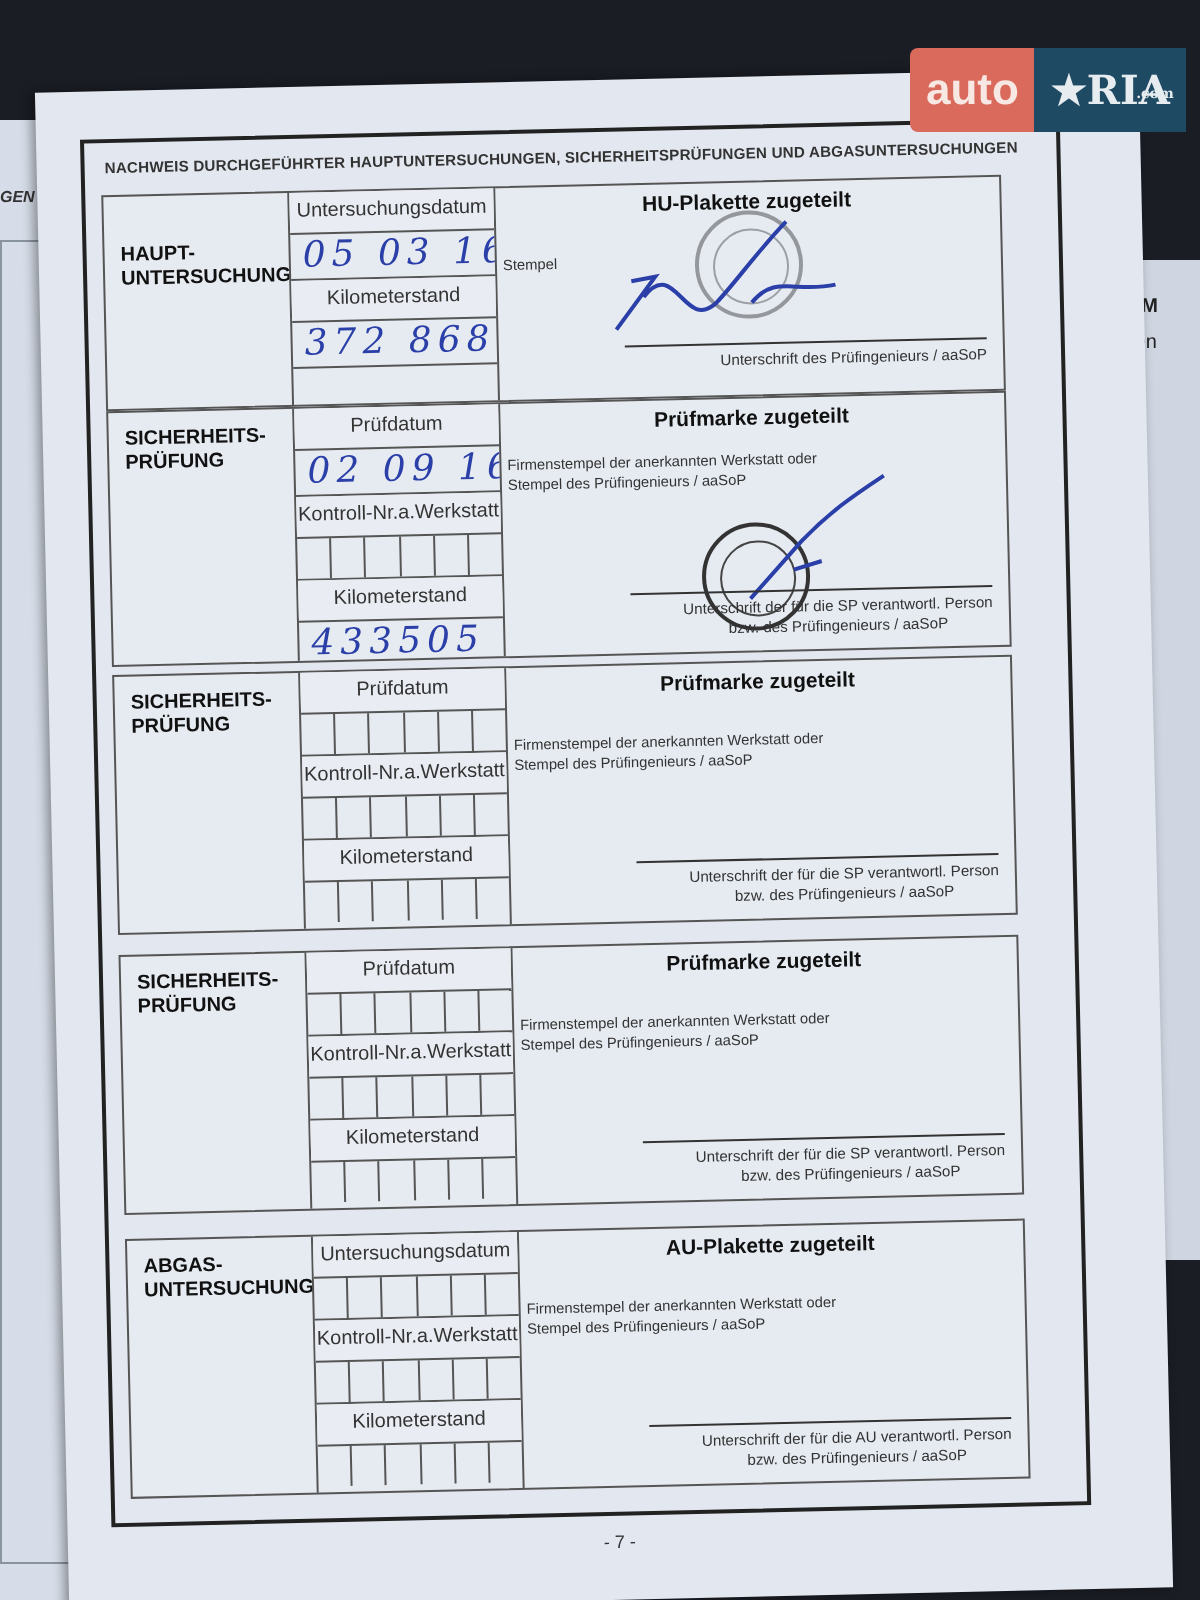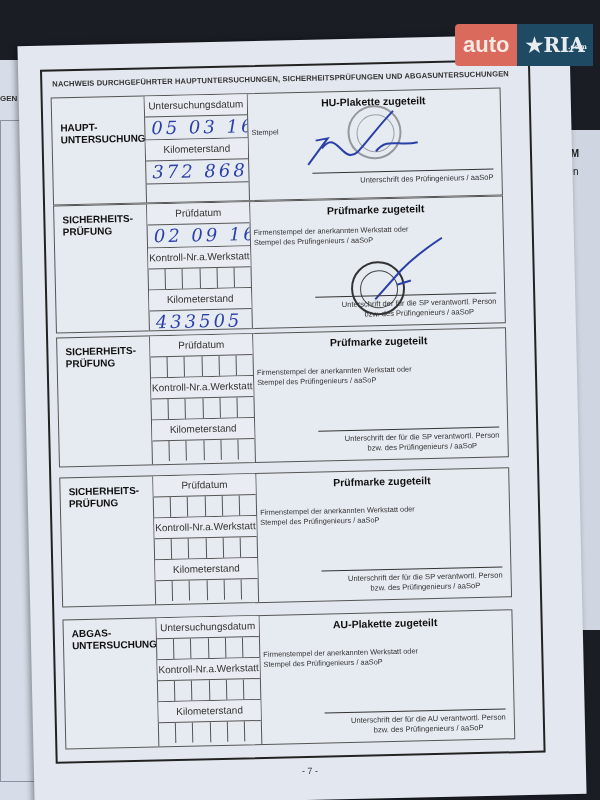--- a/index.html
+++ b/index.html
@@ -5,21 +5,21 @@
     html, body { margin:0; padding:0; }
     body {
       width:600px; height:800px; overflow:hidden; position:relative;
       background:#1a1d24;
       font-family:"Liberation Sans", sans-serif;
     }
     .left-page {
       position:absolute; left:-10px; top:60px; width:70px; height:740px;
       background:#d6dde8; border-right:1px solid #9aa4b2;
     }
-    .left-page .frag { position:absolute; left:10px; top:34px; font-size:8px; font-weight:bold; color:#333; }
+    .left-page .frag { position:absolute; left:10px; top:34px; font-size:8px; font-weight:bold; color:#333;font-style:italic; }
     .left-page .inner-box { position:absolute; left:10px; top:60px; width:40px; height:660px; border:1px solid #8a93a0; }
     .right-page {
       position:absolute; left:548px; top:130px; width:60px; height:500px;
       background:#cfd6e1;
     }
     .right-page .t1 { position:absolute; left:6px; top:18px; font-size:10px; font-weight:bold; color:#222; }
     .right-page .t2 { position:absolute; left:6px; top:36px; font-size:10px; color:#222; }
     .right-page .t3 { position:absolute; left:6px; top:92px; font-size:9px; color:#222; }
     .page {
       position:absolute; left:26px; top:40px; width:552px; height:760px;

